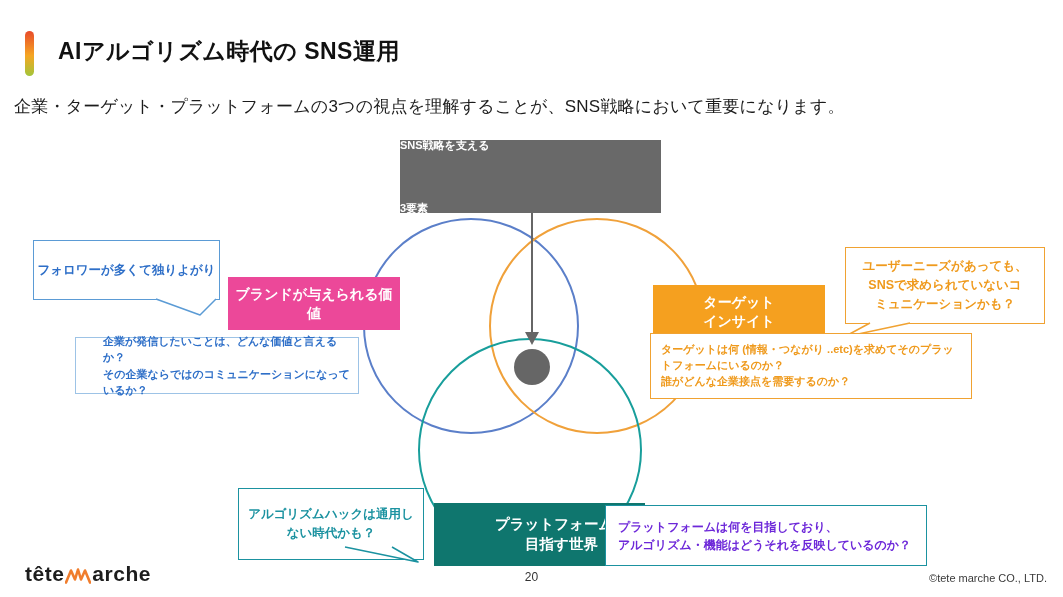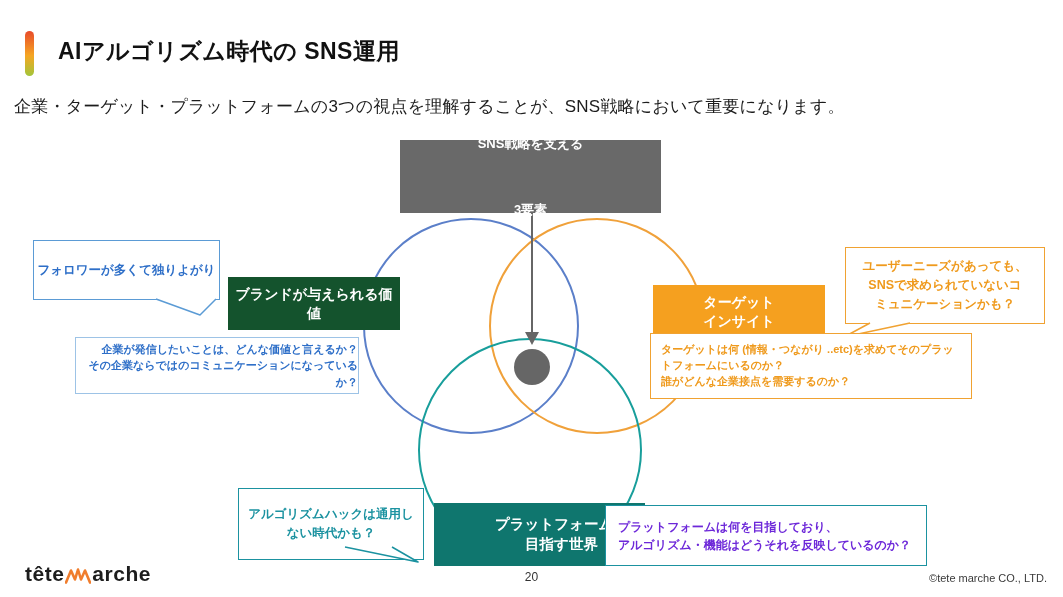--- a/index.html
+++ b/index.html
@@ -10,38 +10,38 @@
   .abs{position:absolute;}
   
   .accent-bar{left:25px;top:31px;width:9px;height:45px;border-radius:5px;
     background:linear-gradient(180deg,#e84b2a 0%,#f5a623 55%,#a3c53a 100%);}
   .title{left:58px;top:36px;font-size:23px;font-weight:bold;color:#111;letter-spacing:.5px;}
   .subtitle{left:14px;top:95px;font-size:17px;color:#1c1c1c;letter-spacing:.2px;}
   
   .venn-svg{left:0;top:0;}
   
   .center-box{left:400px;top:140px;width:261px;height:73px;display:flex;flex-direction:column;
-    justify-content:center;align-items:center;color:#fff;font-weight:bold;font-size:13px;line-height:1.35;gap:48px;}
+    justify-content:center;color:#fff;font-weight:bold;font-size:11px;line-height:1.35;gap:48px;}
   
   .node-box{display:flex;flex-direction:column;justify-content:center;align-items:center;
     color:#fff;font-weight:bold;text-align:center;line-height:1.35;}
   .brand-box{left:228px;top:277px;width:172px;height:53px;font-size:14px;padding:0 3px;box-sizing:border-box;}
   .target-box{left:653px;top:277px;width:172px;height:53px;font-size:14px;margin-top:8px;}
   .platform-box{left:434px;top:503px;width:167px;height:63px;font-size:14.5px;}
   
   .bubble{background:#fff;border:1.5px solid;box-sizing:border-box;display:flex;flex-direction:column;
     justify-content:center;align-items:center;text-align:center;font-weight:bold;line-height:1.5;}
   .bubble-blue{left:33px;top:240px;width:187px;height:60px;border-color:#5b9bd5;color:#2e6fc8;font-size:12.5px;}
   .bubble-orange{left:845px;top:247px;width:200px;height:77px;border-color:#f0a232;color:#ef9a1d;font-size:12.5px;}
   .bubble-teal{left:238px;top:488px;width:186px;height:72px;border-color:#1b92a0;color:#1b92a0;font-size:12.5px;}
   .tail{overflow:visible;}
   
   .qbox{background:#fff;border:1.5px solid;box-sizing:border-box;font-weight:bold;line-height:1.5;
     display:flex;flex-direction:column;justify-content:center;}
-  .qbox-blue{left:75px;top:337px;width:284px;height:57px;border-color:#9dc3e6;color:#2e6fc8;font-size:11px;padding-left:12px;text-align:right;}
+  .qbox-blue{left:75px;top:337px;width:284px;height:57px;border-color:#9dc3e6;color:#2e6fc8;font-size:11px;padding-left:27px;}
   .qbox-orange{left:650px;top:333px;width:322px;height:66px;border-color:#f0a232;color:#ef9a1d;font-size:11px;padding-left:10px;line-height:1.45;}
   .qbox-teal{left:605px;top:505px;width:322px;height:61px;border-color:#1b92a0;color:#6d28d9;font-size:12px;padding-left:12px;}
   
   .logo{left:25px;top:562px;display:flex;align-items:flex-end;color:#1d1d1d;
     font-size:21px;font-weight:600;letter-spacing:.5px;}
   .logo svg{margin:0 1px 2px 1px;}
   .page-num{left:0;top:570px;width:1063px;text-align:center;font-size:12px;color:#333;}
   .copyright{right:16px;top:572px;font-size:11px;color:#3a3a3a;text-align:right;}
 </style>
 </head>
@@ -60,21 +60,21 @@
     <line x1="532" y1="213" x2="532" y2="334" stroke-width="2" stroke="#666666"></line>
     <polygon points="525,332 539,332 532,345" fill="#666666"></polygon>
     <circle cx="532" cy="367" r="18" fill="#666666"></circle>
   </svg>
 
   <div class="abs center-box" style="background-color: rgb(105, 105, 105);">
     <div>SNS戦略を支える</div>
     <div>3要素</div>
   </div>
 
-  <div class="abs node-box brand-box" style="background-color: #14532d; text-align: center;">
+  <div class="abs node-box brand-box" style="background-color: #ec4899; text-align: center;">
     <div>ブランドが与えられる価値</div>
   </div>
   <div class="abs node-box target-box" style="background-color: rgb(245, 160, 31);">
     <div>ターゲット</div>
     <div>インサイト</div>
   </div>
   <div class="abs node-box platform-box" style="background-color: #0f766e; padding-left: 44px;">
     <div>プラットフォームの</div>
     <div>目指す世界</div>
   </div>

